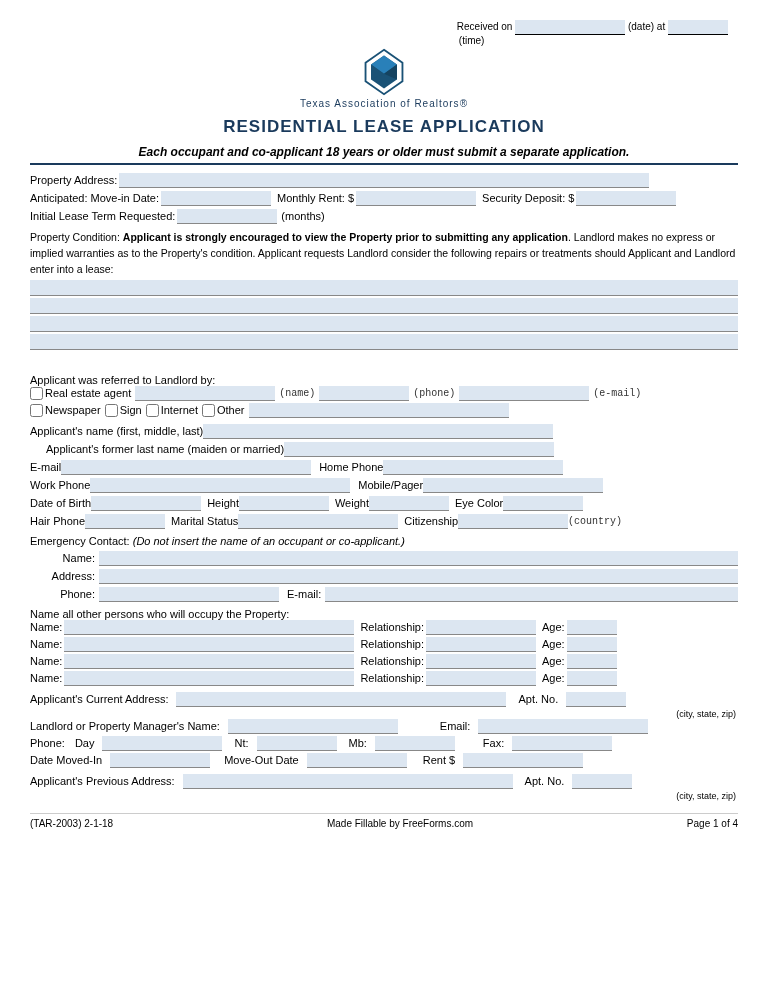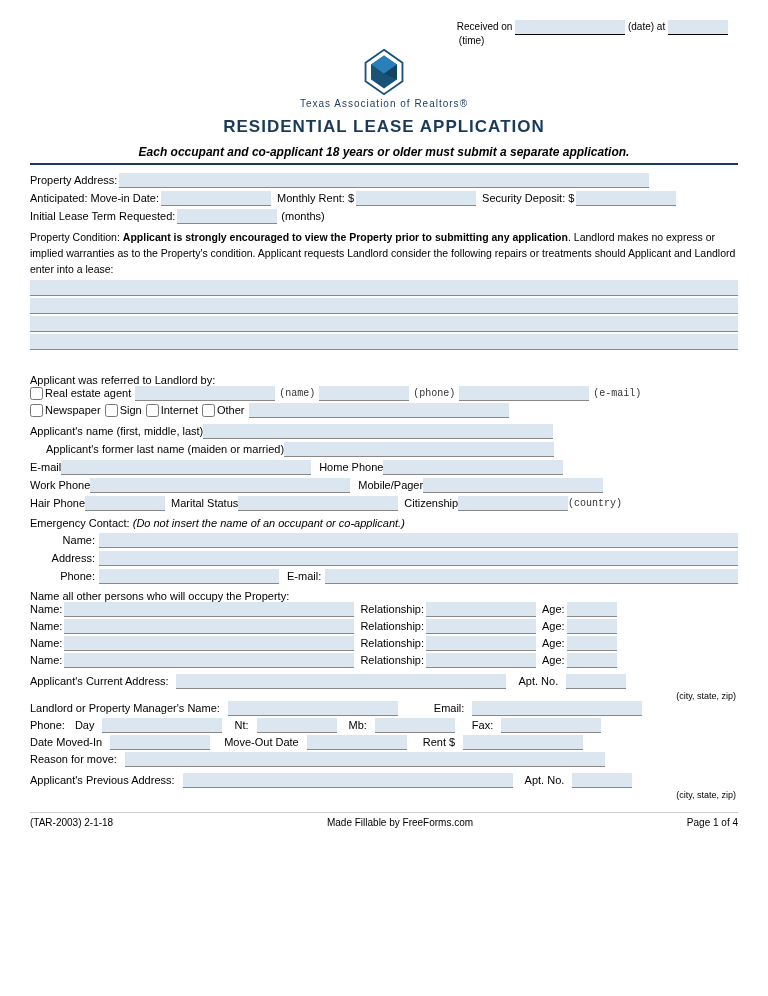--- a/index.html
+++ b/index.html
@@ -319,20 +319,30 @@
     <label style="margin-left:8px;">Home Phone</label>
     <input class="blue-input" style="width: 180px;" type="text">
   </div>
   <div class="info-row">
     <label>Work Phone</label>
     <input class="blue-input" style="width: 260px;" type="text">
     <label style="margin-left:8px;">Mobile/Pager</label>
     <input class="blue-input" style="width: 180px;" type="text">
   </div>
   <div class="info-row">
+    <label>Date of Birth</label>
+    <input class="blue-input" style="width: 110px;" type="text">
+    <label style="margin-left:6px;">Height</label>
+    <input class="blue-input" style="width: 90px;" type="text">
+    <label style="margin-left:6px;">Weight</label>
+    <input class="blue-input" style="width: 80px;" type="text">
+    <label style="margin-left:6px;">Eye Color</label>
+    <input class="blue-input" style="width: 80px;" type="text">
+  </div>
+  <div class="info-row">
     <label>Hair Phone</label>
     <input class="blue-input" style="width: 80px;" type="text">
     <label style="margin-left:6px;">Marital Status</label>
     <input class="blue-input" style="width: 160px;" type="text">
     <label style="margin-left:6px;">Citizenship</label>
     <input class="blue-input" style="width: 110px;" type="text">
     <label class="small-label">(country)</label>
   </div>
 </div>
 
@@ -397,46 +407,42 @@
   <div class="addr-row">
     <label>Applicant's Current Address:</label>
     <input class="blue-input" style="width: 330px; height: 15px;" type="text">
     <label style="margin-left:4px;">Apt. No.</label>
     <input class="blue-input" style="width: 60px; height: 15px;" type="text">
   </div>
   <div style="text-align:right; font-size:9px; padding-right:2px;">(city, state, zip)</div>
   <div class="addr-row">
     <label>Landlord or Property Manager's Name:</label>
     <input class="blue-input" style="width: 170px; height: 15px;" type="text">
-    <label style="padding-left:28px;">Email:</label>
+    <label style="margin-left:6px;padding-left:28px;">Email:</label>
     <input class="blue-input" style="width: 170px; height: 15px;" type="text">
   </div>
   <div class="addr-row">
     <label>Phone:</label>
     <label style="margin-left:2px;">Day</label>
     <input class="blue-input" style="width: 120px; height: 15px;" type="text">
     <label style="margin-left:4px;">Nt:</label>
     <input class="blue-input" style="width: 80px; height: 15px;" type="text">
     <label style="margin-left:4px;">Mb:</label>
     <input class="blue-input" style="width: 80px; height: 15px;" type="text">
-    <label style="margin-left:9px;">Fax:</label>
+    <label style="margin-left:20px;">Fax:</label>
     <input class="blue-input" style="width: 100px; height: 15px;" type="text">
   </div>
   <div class="addr-row">
     <label>Date Moved-In</label>
     <input class="blue-input" style="width: 100px; height: 15px;" type="text">
     <label style="margin-left:6px;">Move-Out Date</label>
     <input class="blue-input" style="width: 100px; height: 15px;" type="text">
     <label style="margin-left:8px;">Rent $</label>
     <input class="blue-input" style="width: 120px; height: 15px;" type="text">
   </div>
-  <div class="addr-row">
-    <label>Reason for move:</label>
-    <input class="blue-input" style="width: 480px; height: 15px;" type="text">
-  </div>
 </div>
 
 <div class="section">
   <div class="addr-row">
     <label>Applicant's Previous Address:</label>
     <input class="blue-input" style="width: 330px; height: 15px;" type="text">
     <label style="margin-left:4px;">Apt. No.</label>
     <input class="blue-input" style="width: 60px; height: 15px;" type="text">
   </div>
   <div style="text-align:right; font-size:9px; padding-right:2px;">(city, state, zip)</div>

